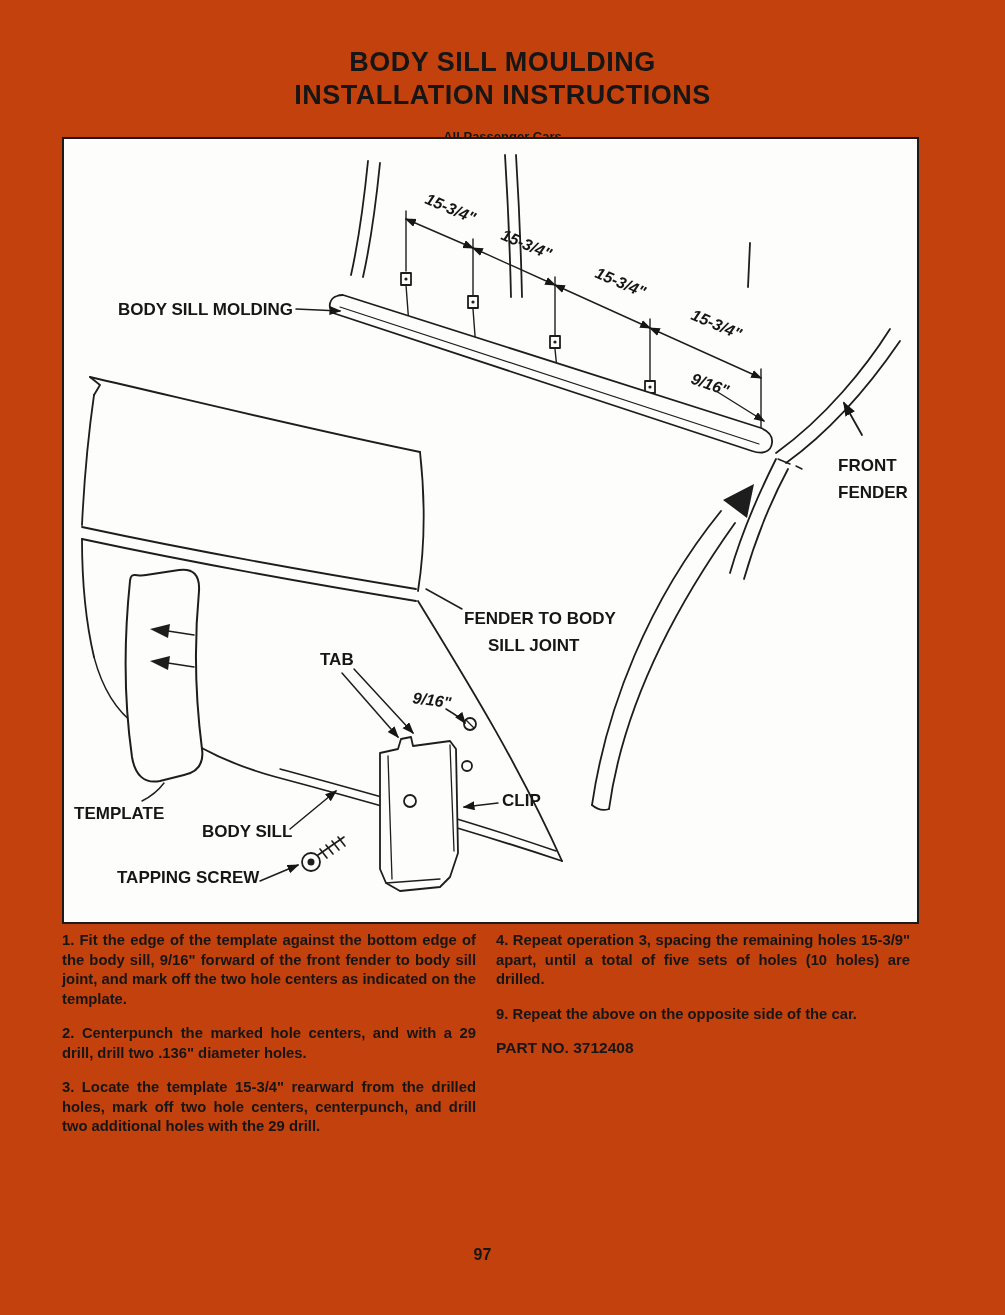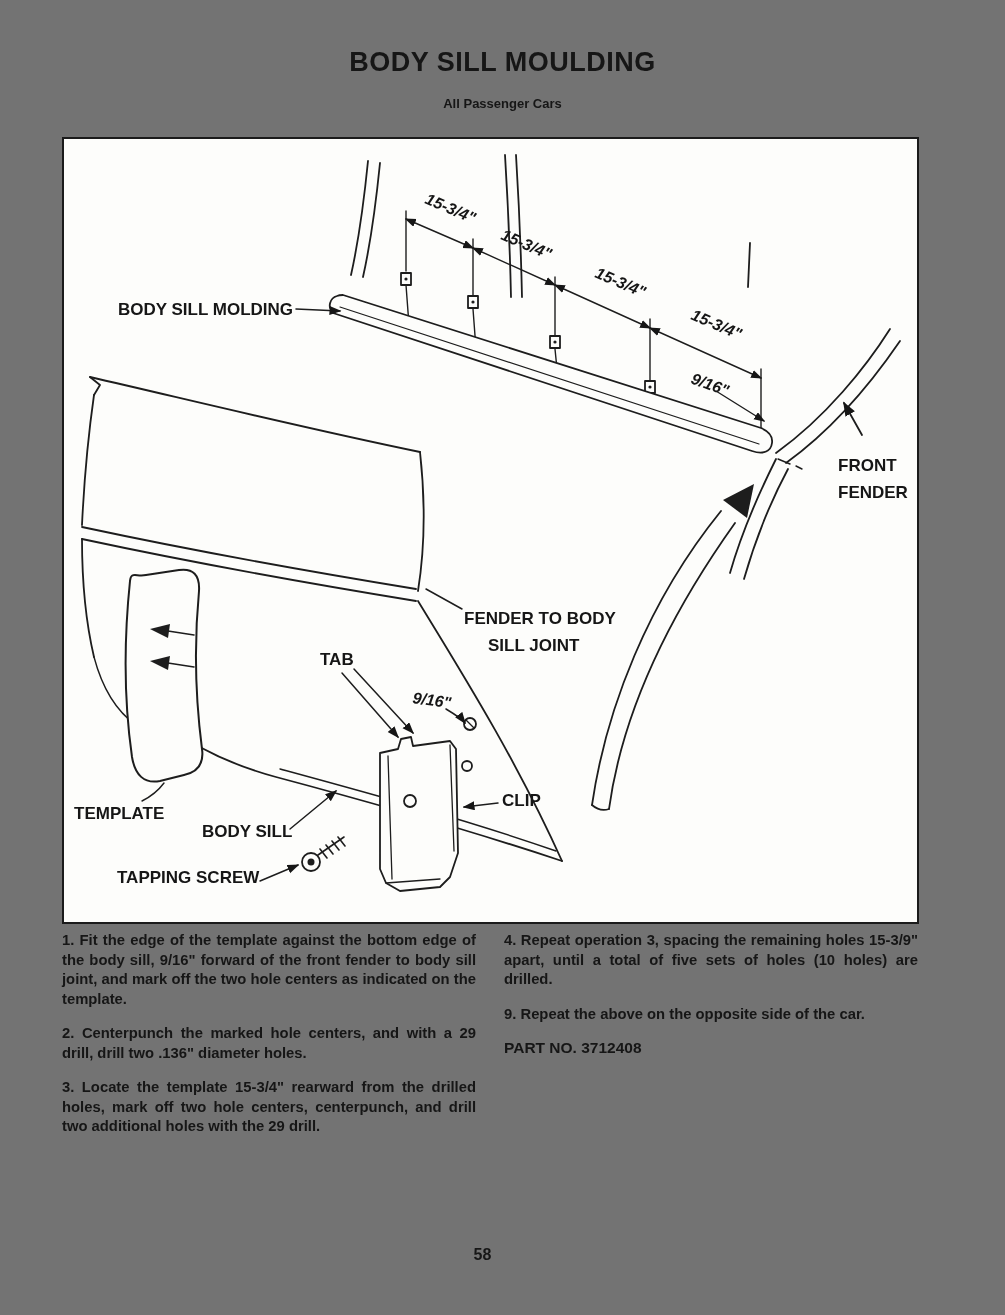--- a/index.html
+++ b/index.html
@@ -5,49 +5,50 @@
   * { margin:0; padding:0; box-sizing:border-box; }
   html,body { width:1005px; height:1315px; }
   body {
     background:#efeeea;
     font-family:"Liberation Sans", sans-serif;
     color:#161616;
     position:relative;
   }
   .page {
     position:absolute; inset:0;
-    background:#737373;
+    background:#c2410c;
   }
   .title-block { position:absolute; top:46px; left:0; width:100%; text-align:center; }
   .title-line { font-weight:bold; font-size:27px; letter-spacing:.5px; line-height:1.22; }
   .subtitle { font-weight:bold; font-size:13px; margin-top:17px; }
   .diagram-box {
     position:absolute; left:62px; top:137px;
     width:857px; height:787px;
     border:2.5px solid #1b1b1b;
     background:#fdfdfb;
     overflow:hidden;
   }
   svg text { font-family:"Liberation Sans", sans-serif; font-weight:bold; fill:#161616; }
-  .cols { position:absolute; top:931px; left:62px; width:856px; display:flex; gap:28px; }
+  .cols { position:absolute; top:931px; left:62px; width:856px; display:flex; gap:20px; }
   .col { width:414px; }
   .col p {
     font-size:14.8px; font-weight:bold; line-height:1.32;
     text-align:justify; margin-bottom:15px;
   }
   .partno { text-align:left; font-weight:bold; font-size:15.5px; margin-top:6px; }
   .pageno { position:absolute; top:1246px; left:0; width:96%; text-align:center; font-weight:bold; font-size:16px; }
 </style>
 </head>
 <body>
 
 <div class="page">
 
   <div class="title-block">
     <div class="title-line">BODY SILL MOULDING</div>
+    <div class="title-line">INSTALLATION INSTRUCTIONS</div>
     <div class="subtitle">All Passenger Cars</div>
   </div>
 
   <div class="diagram-box">
     <svg viewBox="0 0 852 782" width="852" height="782">
       <defs>
         <marker id="ah" viewBox="0 0 8 8" markerWidth="8" markerHeight="8" refX="7" refY="3" orient="auto-start-reverse">
           <path d="M0,0 L8,3 L0,6 Z" fill="#161616"></path>
         </marker>
       </defs>
@@ -199,15 +200,15 @@
       <p>2. Centerpunch the marked hole centers, and with a 29 drill, drill two .136" diameter holes.</p>
       <p>3. Locate the template 15-3/4" rearward from the drilled holes, mark off two hole centers, centerpunch, and drill two additional holes with the 29 drill.</p>
     </div>
     <div class="col">
       <p>4. Repeat operation 3, spacing the remaining holes 15-3/9" apart, until a total of five sets of holes (10 holes) are drilled.</p>
       <p>9. Repeat the above on the opposite side of the car.</p>
       <div class="partno">PART NO. 3712408</div>
     </div>
   </div>
 
-  <div class="pageno">58</div>
+  <div class="pageno">97</div>
 
 </div>
 
 </body></html>

